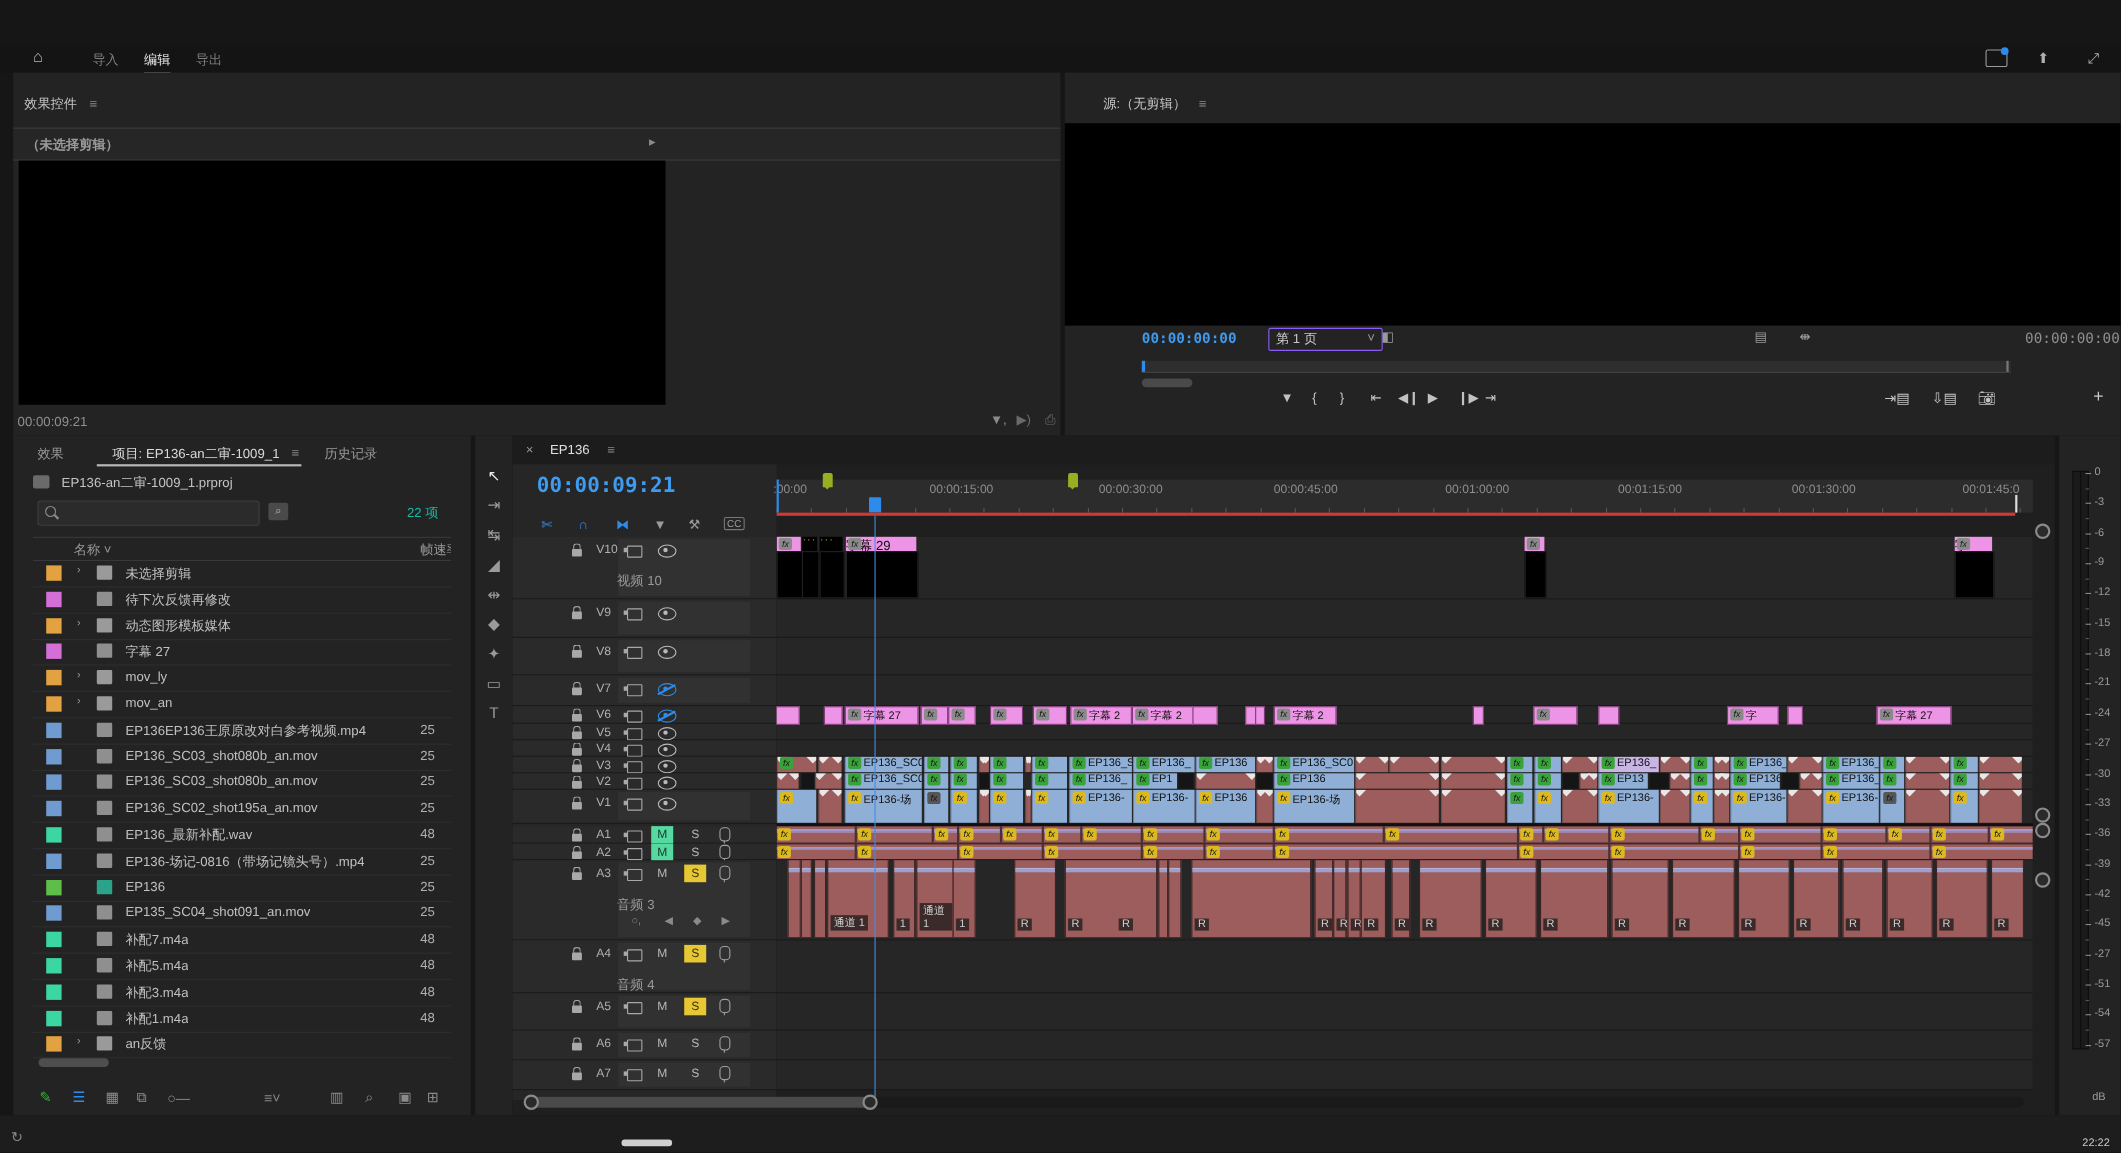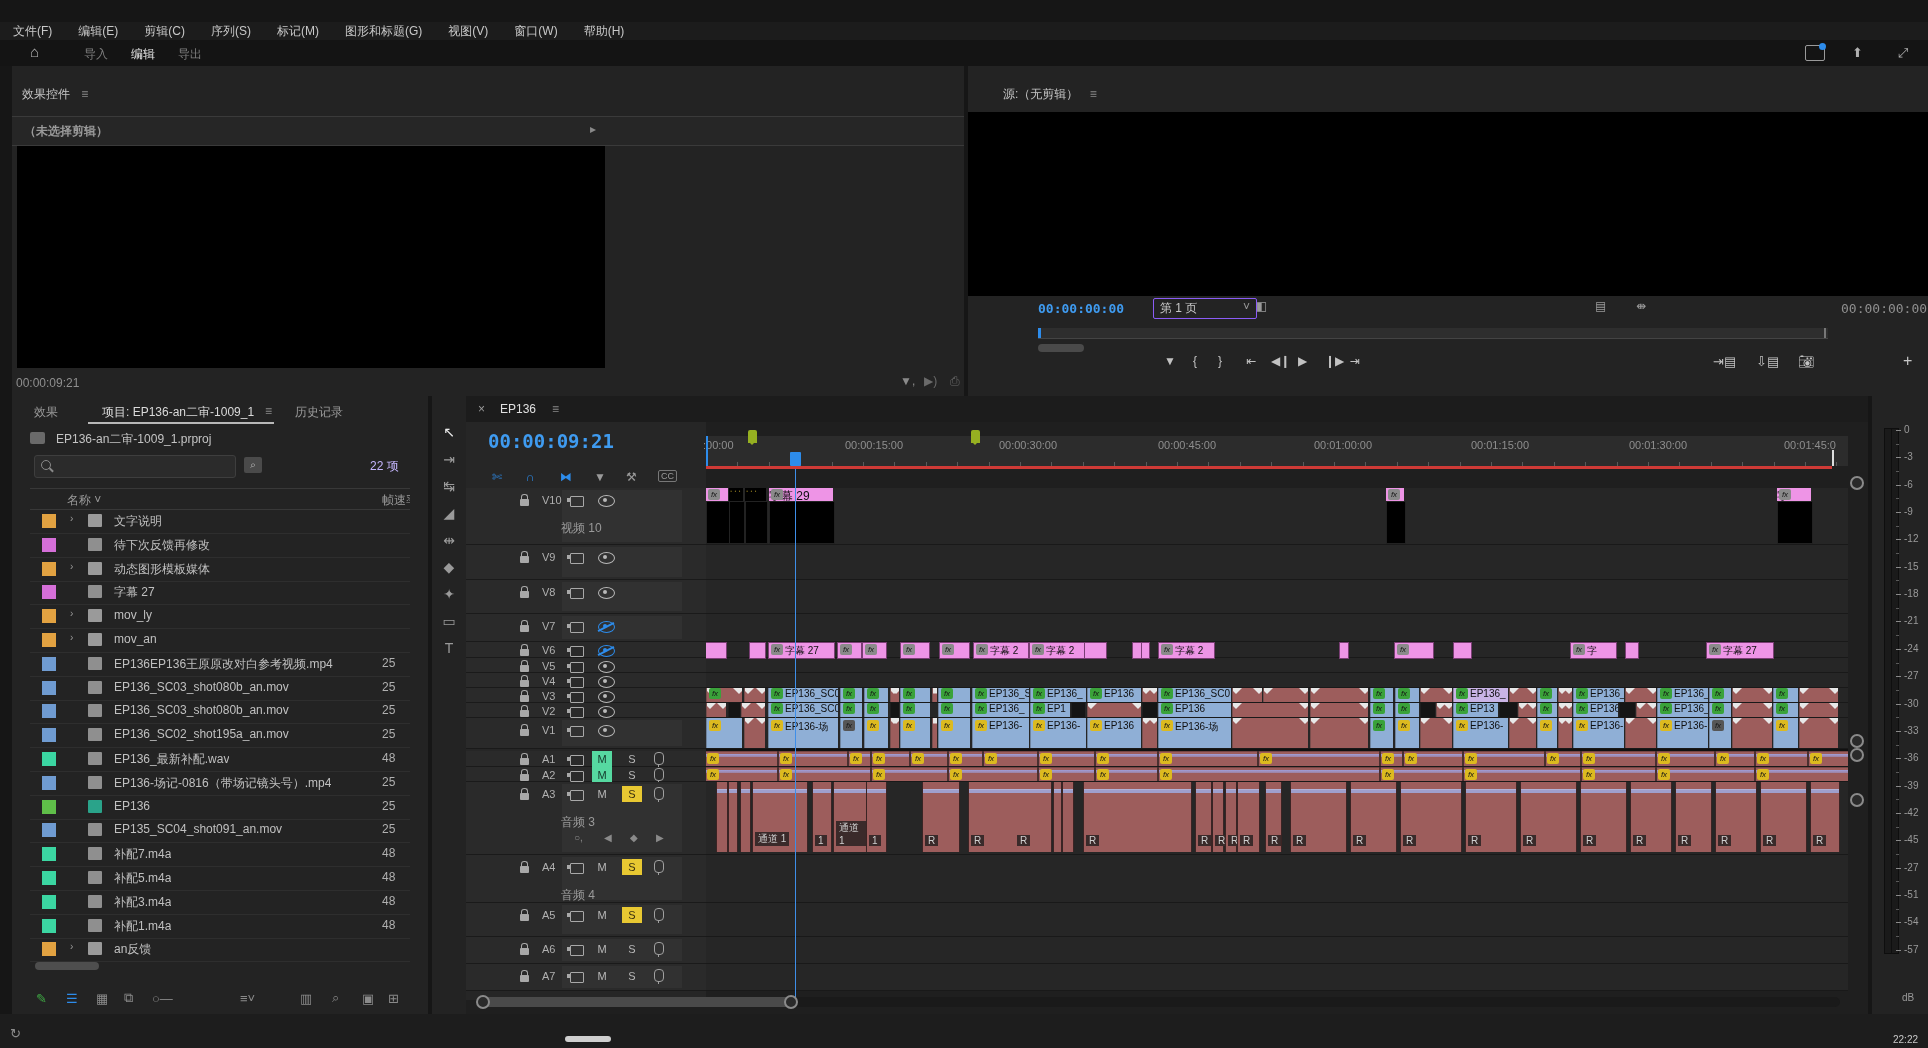--- a/index.html
+++ b/index.html
@@ -108,31 +108,20 @@
   .mtick.minor{width:3px;background:#5a5a5a;}
   #statusbar{left:0;top:1014px;width:1928px;height:34px;background:#1d1d1d;}
   .dim{color:#8a8a8a;}
 </style>
 </head>
 <body>
 
 <div id="app">
 
 
-  <div id="menubar" class="abs">
-      <div class="mi">文件(F)</div>
-      <div class="mi">编辑(E)</div>
-      <div class="mi">剪辑(C)</div>
-      <div class="mi">序列(S)</div>
-      <div class="mi">标记(M)</div>
-      <div class="mi">图形和标题(G)</div>
-      <div class="mi">视图(V)</div>
-      <div class="mi">窗口(W)</div>
-      <div class="mi">帮助(H)</div>
-    </div>
 
   <div id="wsbar" class="abs">
     <div id="home" class="abs">⌂</div>
     <div id="wstabs">
         <div class="wstab abs" style="left:84px;">导入</div>
         <div class="wstab abs active" style="left:131px;">编辑</div>
         <div class="wstab abs" style="left:178px;">导出</div>
       </div>
     <div class="wsicon abs" style="left:1805px;">
         <span style="position:absolute;right:-2px;top:-3px;width:7px;height:7px;background:#2d8ceb;border-radius:50%;"></span>
@@ -202,31 +191,31 @@
         <div class="ptab abs" style="left:283px;">历史记录</div>
       </div>
     <div id="projunderline" class="abs"></div>
     <div class="abs" style="left:18px;top:36px;width:15px;height:12px;background:#6a6a6a;border-radius:2px;"></div>
     <div class="abs" style="left:44px;top:35px;color:#c4c4c4;">EP136-an二审-1009_1.prproj</div>
     <div id="searchbox" class="abs">
       <span style="position:absolute;left:6px;top:4px;width:8px;height:8px;border:1.5px solid #8a8a8a;border-radius:50%;"></span>
       <span style="position:absolute;left:14px;top:13px;width:5px;height:1.5px;background:#8a8a8a;transform:rotate(45deg);"></span>
     </div>
     <div class="abs" style="left:232px;top:61px;width:18px;height:16px;background:#4a4a4a;border-radius:2px;color:#bbb;text-align:center;font-size:10px;line-height:16px;">⌕</div>
-    <div class="abs" style="left:358px;top:62px;color:#c4b5fd;">22 项</div>
+    <div class="abs" style="left:358px;top:62px;color:#14b8a6;">22 项</div>
     <div id="collab" class="abs">
       <span style="position:absolute;left:37px;top:3px;"><span>名称</span> ˅</span>
       <span style="position:absolute;left:352px;top:3px;overflow:hidden;width:28px;white-space:nowrap;display:inline-block;">帧速率</span>
     </div>
     <div id="projrows">
         <div class="prow" style="top:113px;">
           <div class="swatch" style="background:#e2a241;"></div>
           <div class="chev">›</div>
           <div class="picon folder"></div>
-          <div class="pname">文字说明</div>
+          <div class="pname">未选择剪辑</div>
         </div>
         <div class="prow" style="top:136.8px;">
           <div class="swatch" style="background:#d56fd8;"></div>
           <div class="picon file"></div>
           <div class="pname">待下次反馈再修改</div>
         </div>
         <div class="prow" style="top:160.6px;">
           <div class="swatch" style="background:#e2a241;"></div>
           <div class="chev">›</div>
           <div class="picon folder"></div>

